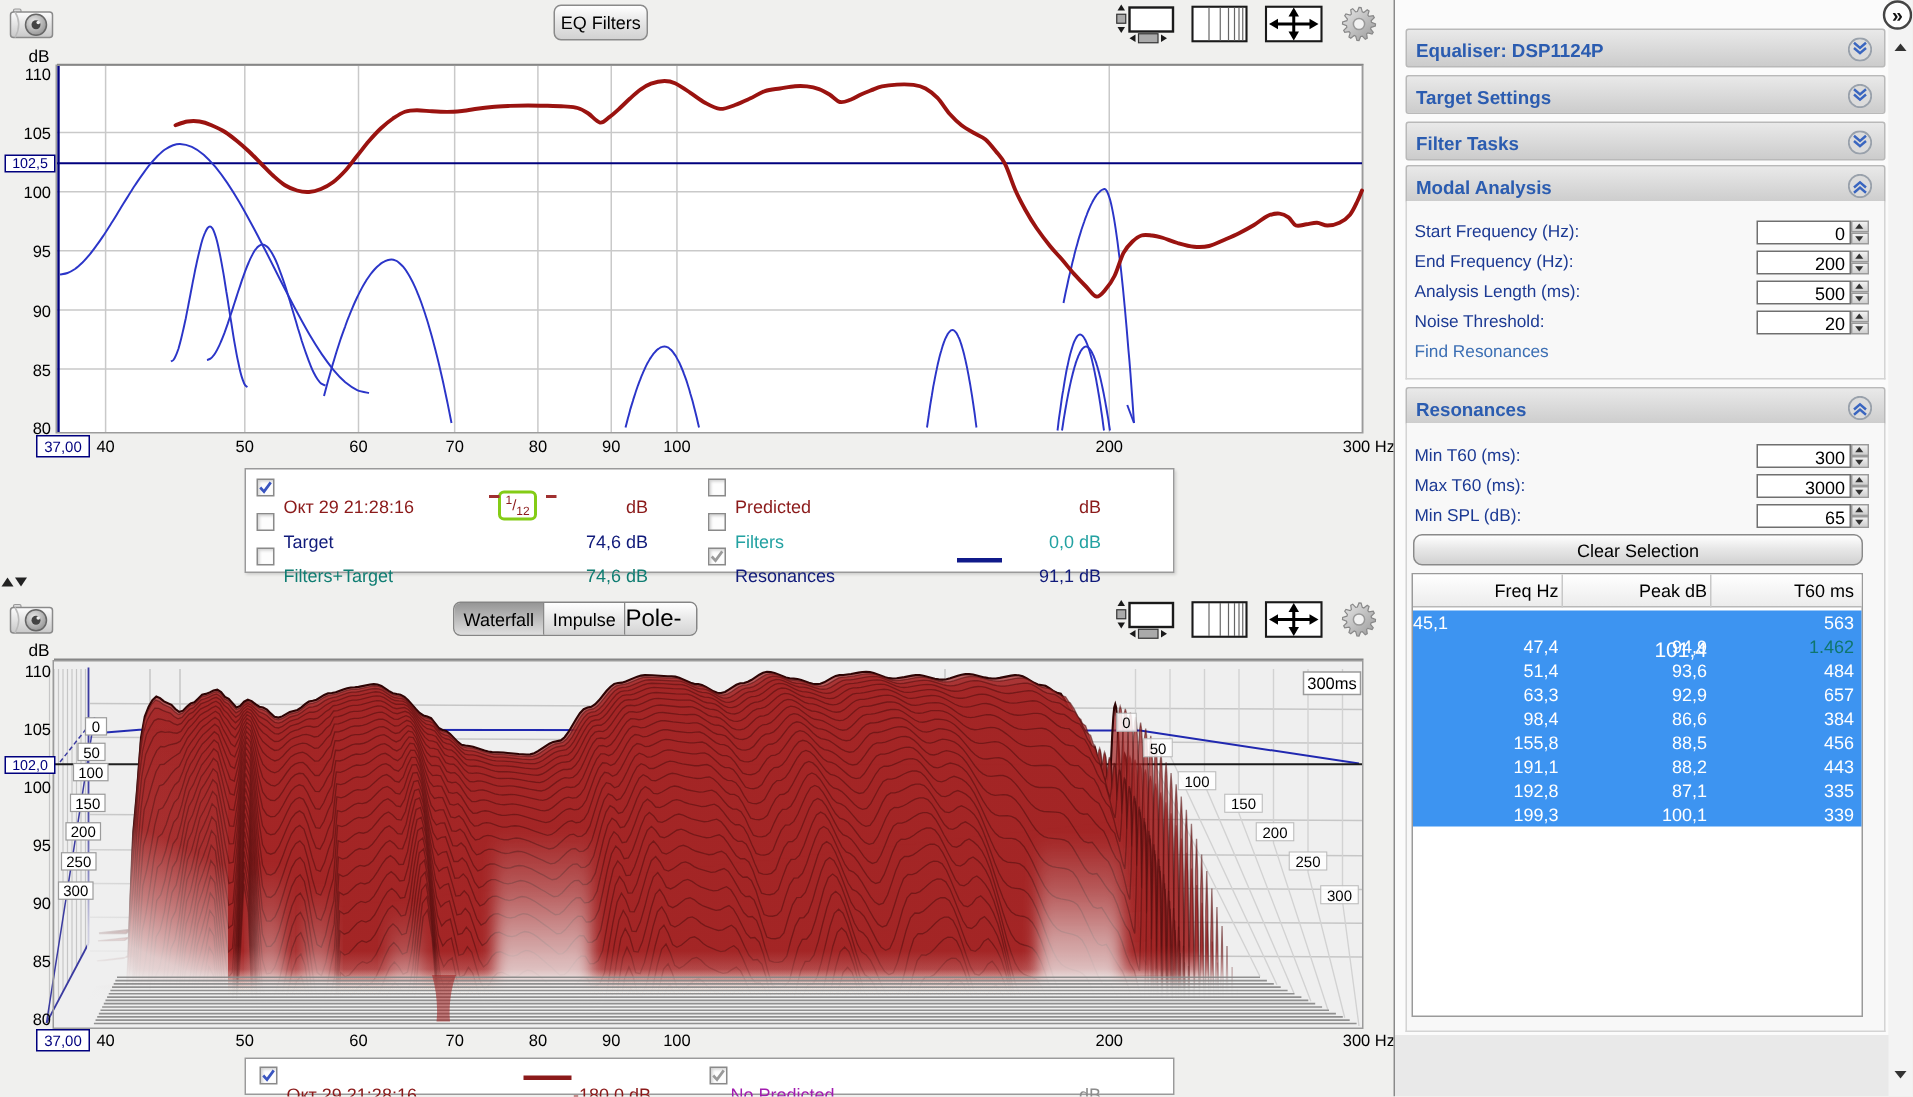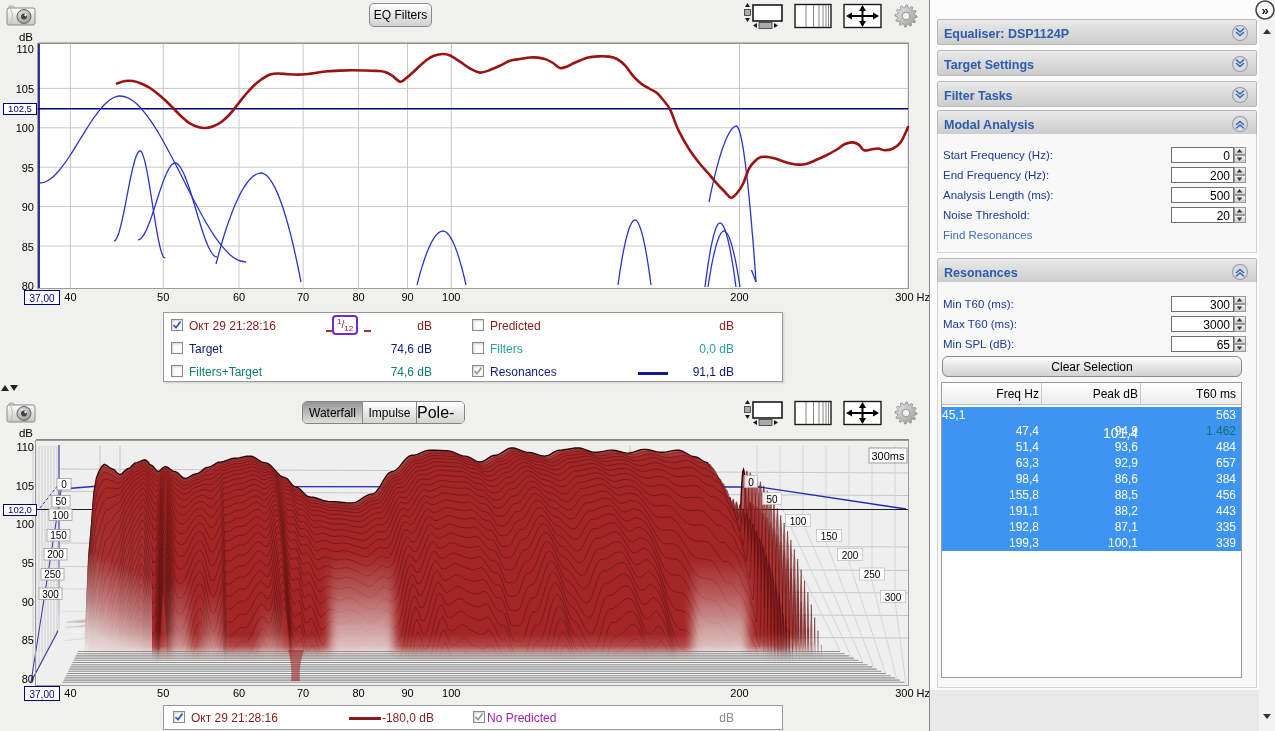--- a/index.html
+++ b/index.html
@@ -7,21 +7,21 @@
 .btn { position:absolute; border:1px solid #8a8a8a; border-radius:4px; background:linear-gradient(#ffffff,#e8e8e8 45%,#d2d2d2); text-align:center; color:#000; }
 .hdr { position:absolute; left:937px; width:320px; height:26px; background:linear-gradient(#e9e9e9,#cccccc); border:1px solid #b9b9b9; border-radius:2px; }
 .hdr span { position:absolute; left:6px; top:6.5px; font-size:12.5px; font-weight:bold; color:#2b5cb0; }
 .chev { position:absolute; right:8px; top:5px; width:16px; height:16px; }
 .ilabel { position:absolute; left:943px; font-size:11.5px; color:#1c3a94; }
 .ibox { position:absolute; left:1171px; width:63px; height:16px; background:#fff; border:1px solid #6f6f6f; font-size:12px; text-align:right; padding:1px 3px 0 0; color:#000; }
 .spin { position:absolute; left:1233.5px; width:12px; height:16px; }
 .spin div { position:absolute; left:0; width:12px; height:8px; background:linear-gradient(#f2f2f2,#cfcfcf); border:1px solid #9a9a9a; }
 .spin div.up { top:0; } .spin div.dn { top:8px; }
 .spin svg { position:absolute; left:2.5px; }
-.legrow { position:absolute; font-size:12px; }
+.legrow { position:absolute; font-size:12px;margin-top:12px; }
 </style></head>
 <body>
 <svg width="1275" height="731" viewBox="0 0 1275 731" style="position:absolute;left:0;top:0" font-family="Liberation Sans, sans-serif">
 <defs>
 <filter id="blur5" x="-30%" y="-30%" width="160%" height="160%">
         <feGaussianBlur stdDeviation="5"></feGaussianBlur>
       </filter>
 <linearGradient id="wfill" x1="0" y1="440" x2="0" y2="684" gradientUnits="userSpaceOnUse">
  <stop offset="0" stop-color="#a32525"></stop>
  <stop offset="0.795" stop-color="#a32525"></stop>
@@ -340,21 +340,21 @@
 </div>
 
 <div class="abs" style="left:163px;top:312px;width:620px;height:70px;background:#fff;border:1px solid #9a9a9a;box-shadow:1px 1px 2px rgba(0,0,0,0.15)">
   <span class="cb" style="left:7px;top:6px">
       <svg width="12" height="12" viewBox="0 0 12 12" style="position:absolute;left:-1px;top:-1px">
         <path d="M2.5,6 L5,8.7 L9.5,2.6" fill="none" stroke="#3a55c0" stroke-width="1.8"></path>
       </svg>
     </span>
   <span class="legrow" style="left:25px;top:6px;color:#8b1a1a">Окт 29 21:28:16</span>
   <span class="legrow" style="left:168px;top:4px;color:#8b1a1a;right:auto">
-    <span style="display:inline-block;border:2px solid #6d28d9;border-radius:4px;padding:0 3px;font-size:10px;position:relative;top:-2px"><sup style="font-size:8px">1</sup>/<sub style="font-size:8px">12</sub></span>
+    <span style="display:inline-block;border:2px solid #84cc16;border-radius:4px;padding:0 3px;font-size:10px;position:relative;top:-2px"><sup style="font-size:8px">1</sup>/<sub style="font-size:8px">12</sub></span>
   </span>
   <span class="abs" style="left:162px;top:16.5px;width:7px;height:2px;background:#a03030"></span>
   <span class="abs" style="left:200px;top:16.5px;width:7px;height:2px;background:#a03030"></span>
 
   <span class="legrow" style="top:6px;left:188px;width:80px;text-align:right;color:#8b1a1a">dB</span>
   <span class="cb" style="left:7px;top:29px"></span>
   <span class="legrow" style="left:25px;top:29px;color:#101a7a">Target</span>
   <span class="legrow" style="top:29px;left:188px;width:80px;text-align:right;color:#101a7a">74,6 dB</span>
   <span class="cb" style="left:7px;top:52px"></span>
   <span class="legrow" style="left:25px;top:52px;color:#0f7d72">Filters+Target</span>

